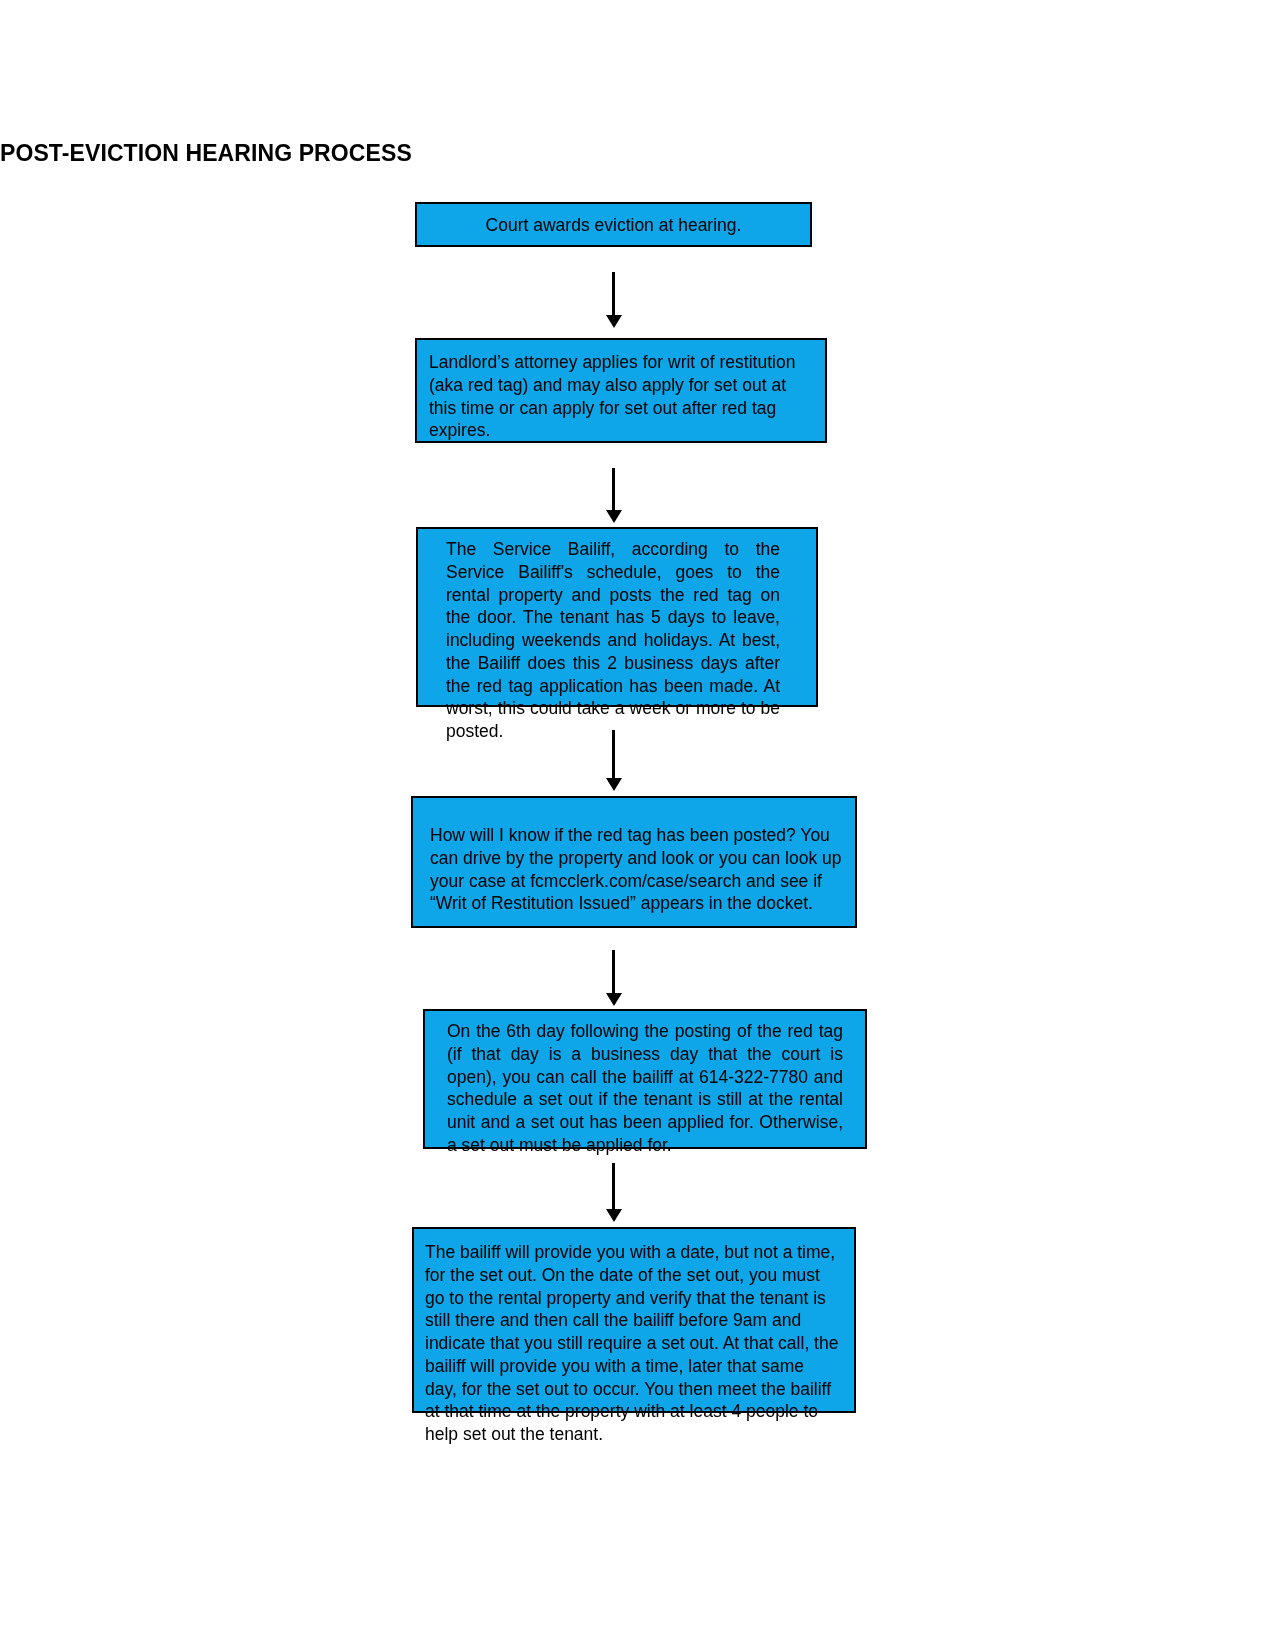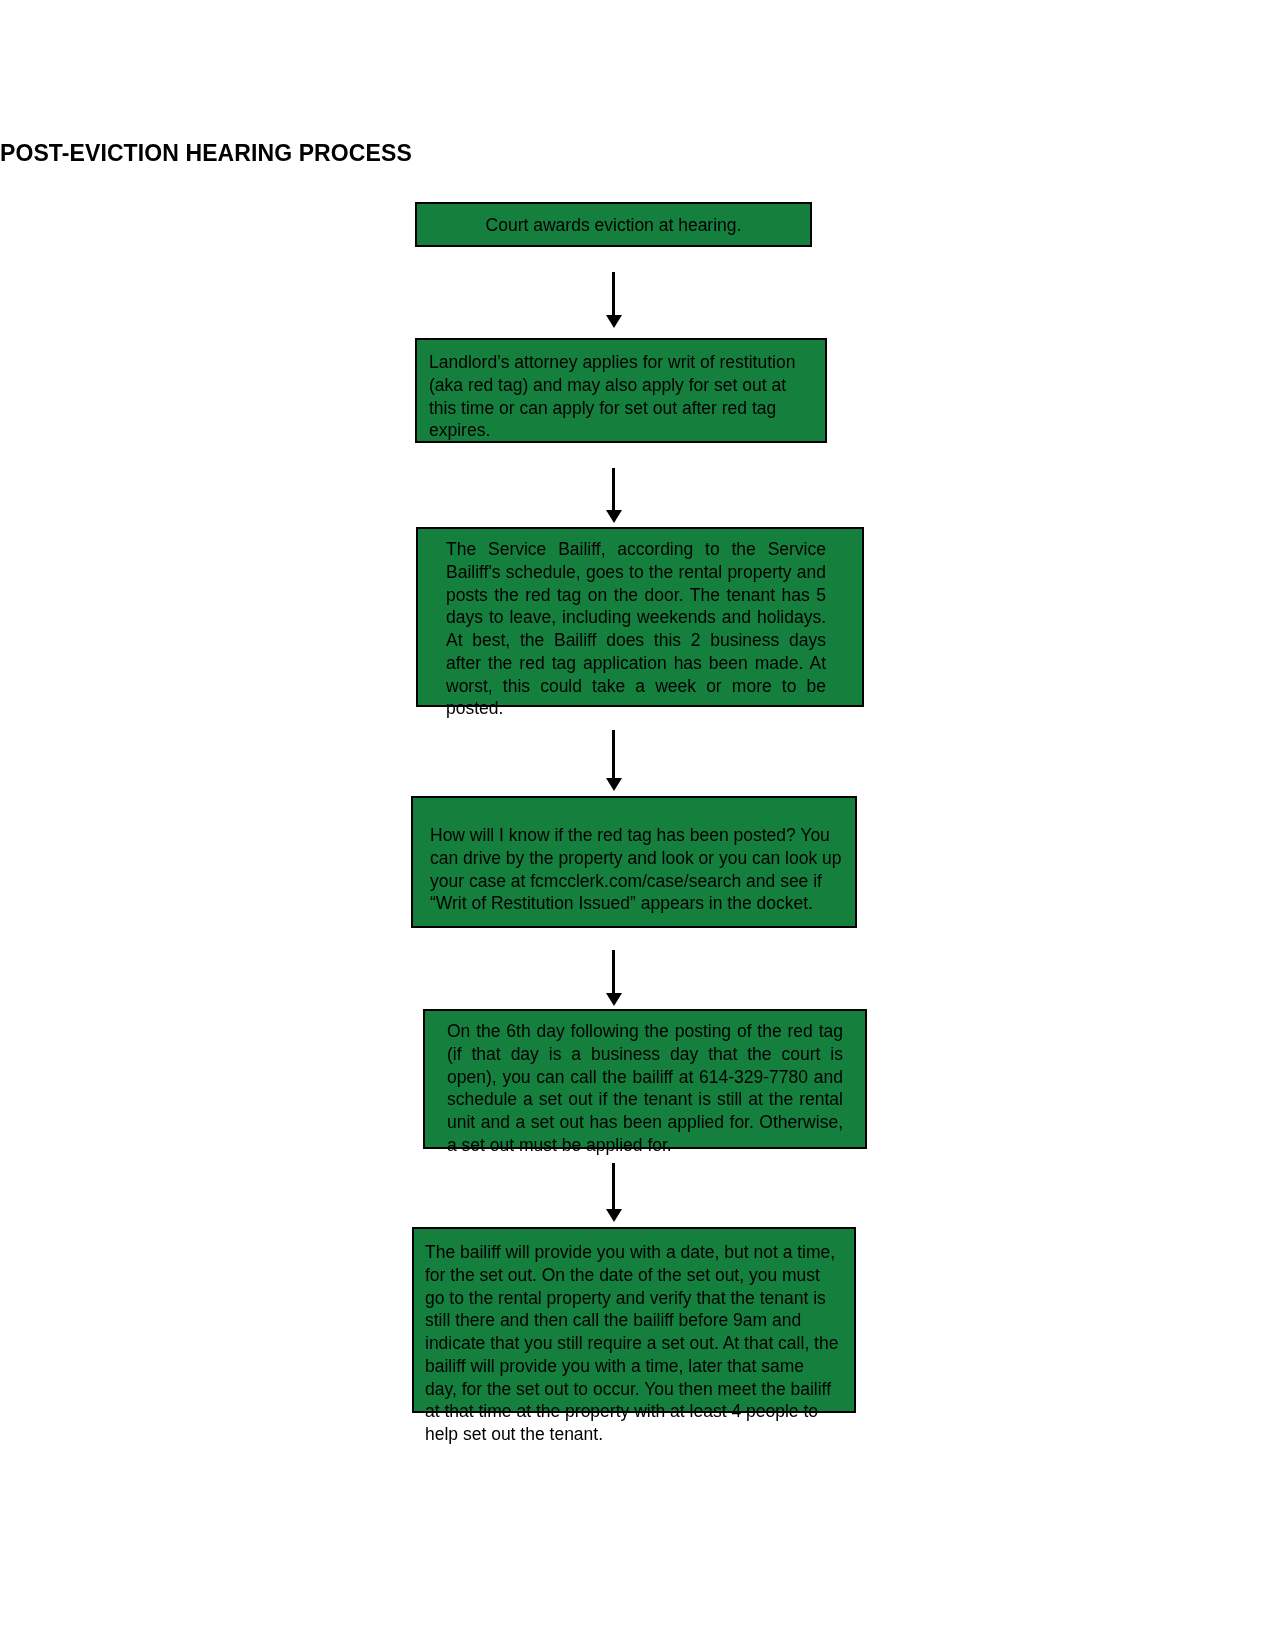--- a/index.html
+++ b/index.html
@@ -27,21 +27,21 @@
     width: 1275px;
     text-align: left;
     font-size: 23px;
     font-weight: bold;
     letter-spacing: 0.1px;
   }
   .node {
     position: absolute;
     border: 2px solid #000000;
     box-sizing: border-box;
-    background: #15803d;
+    background: #0ea5e9;
     font-size: 17.5px;
     line-height: 1.30;
   }
   .node .txt {
     display: block;
     white-space: pre-line;
   }
   
   #box1 {
     left: 415px;
@@ -57,21 +57,21 @@
     top: 338px;
     width: 412px;
     height: 105px;
     padding: 11px 14px 0 12px;
     text-align: left;
   }
   
   #box3 {
     left: 416px;
     top: 527px;
-    width: 448px;
+    width: 402px;
     height: 180px;
     padding: 9px 36px 0 28px;
     text-align: justify;
     text-align-last: left;
   }
   
   #box4 {
     left: 411px;
     top: 796px;
     width: 446px;
@@ -152,21 +152,21 @@
 
   <div class="node" id="box4">
     <span class="txt">How will I know if the red tag has been posted? You can drive by the property and look or you can look up your case at fcmcclerk.com/case/search and see if “Writ of Restitution Issued” appears in the docket.</span>
   </div>
 
   <div class="arrow" id="arrow4">
     <span class="head"></span>
   </div>
 
   <div class="node" id="box5">
-    <span class="txt">On the 6th day following the posting of the red tag (if that day is a business day that the court is open), you can call the bailiff at 614-329-7780 and schedule a set out if the tenant is still at the rental unit and a set out has been applied for. Otherwise, a set out must be applied for.</span>
+    <span class="txt">On the 6th day following the posting of the red tag (if that day is a business day that the court is open), you can call the bailiff at 614-322-7780 and schedule a set out if the tenant is still at the rental unit and a set out has been applied for. Otherwise, a set out must be applied for.</span>
   </div>
 
   <div class="arrow" id="arrow5">
     <span class="head"></span>
   </div>
 
   <div class="node" id="box6">
     <span class="txt">The bailiff will provide you with a date, but not a time, for the set out.  On the date of the set out, you must go to the rental property and verify that the tenant is still there and then call the bailiff before 9am and indicate that you still require a set out.  At that call, the bailiff will provide you with a time, later that same day, for the set out to occur.  You then meet the bailiff at that time at the property with at least 4 people to help set out the tenant.</span>
   </div>
 

